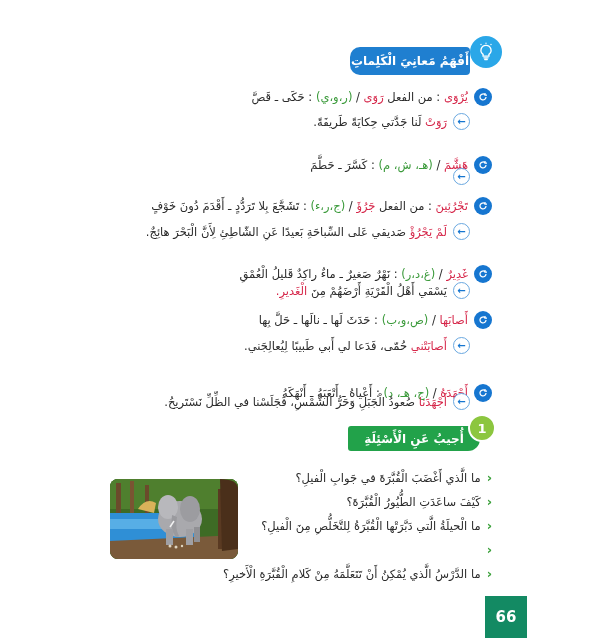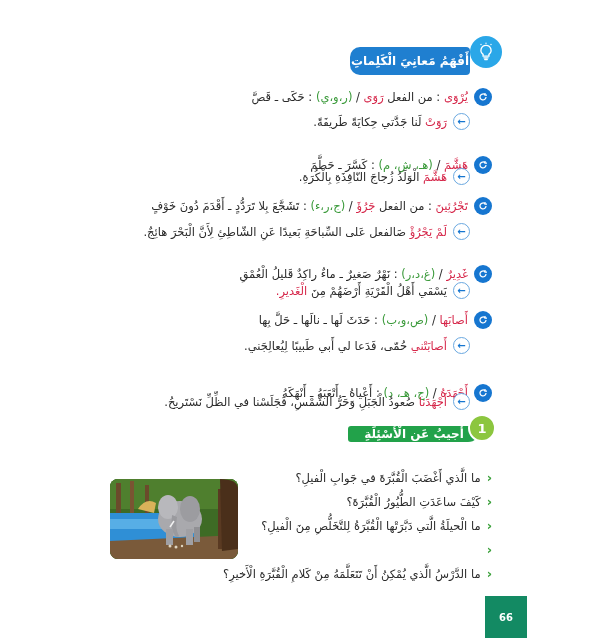--- a/index.html
+++ b/index.html
@@ -26,40 +26,40 @@
   .text { color: #2b2b2b; }
 
   .circle-icon { width: 18px; height: 18px; border-radius: 50%; background: #1676d0; display: inline-flex;
     align-items: center; justify-content: center; flex-shrink: 0; }
   .circle-icon svg { width: 12px; height: 12px; }
   .arrow-icon { width: 17px; height: 17px; border-radius: 50%; border: 1.5px solid #6aa8e0; background: #fff;
     display: inline-flex; align-items: center; justify-content: center; flex-shrink: 0; }
   .arrow-icon span { color: #1676d0; font-size: 10px; font-weight: bold; line-height: 1; }
 
   
-  .q-header { position: absolute; top: 426px; left: 348px; width: 132px; height: 16px;
+  .q-header { position: absolute; top: 426px; left: 348px; width: 132px; height: 25px;
     background: #22a24a; border-radius: 3px 3px 12px 3px; color: #fff;
     display: flex; align-items: center; justify-content: center; }
   .q-header .title { font-size: 12px; font-weight: bold; direction: rtl; }
   .num-badge { position: absolute; top: 414px; left: 468px; width: 28px; height: 28px; border-radius: 50%;
     background: #8cc63f; color: #fff; font-weight: bold; font-size: 13px;
     display: flex; align-items: center; justify-content: center; border: 2px solid #fff; }
 
   .q-line { position: absolute; right: 108px; direction: rtl; font-size: 11.5px; white-space: nowrap;
     display: flex; align-items: center; gap: 6px; color: #2b2b2b; }
   .chev { color: #3aa03a; font-weight: bold; font-size: 13px; }
 
   
   .illustration { position: absolute; left: 110px; top: 479px; width: 128px; height: 80px; border-radius: 8px;
     overflow: hidden; background: #2f5a1c; }
   .illustration svg { width: 100%; height: 100%; display: block; }
 
   
   .page-number { position: absolute; left: 485px; top: 596px; width: 42px; height: 42px; background: #138a63;
-    color: #fff; font-weight: bold; font-size: 10px; display: flex; align-items: center; justify-content: center; }
+    color: #fff; font-weight: bold; font-size: 15px; display: flex; align-items: center; justify-content: center; }
 </style>
 </head>
 <body>
 
 <div class="page">
 
   <div class="bulb-badge">
     <svg viewBox="0 0 24 24">
       <path d="M12 4a6 6 0 0 0-3.5 10.9V17h7v-2.1A6 6 0 0 0 12 4z" fill="none" stroke="#fff" stroke-width="1.6"></path>
       <path d="M9.5 19h5M10.5 21h3" stroke="#fff" stroke-width="1.6" stroke-linecap="round"></path>
@@ -98,39 +98,38 @@
         </svg>
       </span>
     <span>
       <span class="word-red">هَشَّمَ</span><span class="text"> / </span><span class="root-green">(هـ، ش، م)</span><span class="text"> : كَسَّرَ ـ حَطَّمَ</span>
     </span>
   </div>
   <div class="line example" style="top:168px;">
     <span class="arrow-icon">
         <span>←</span>
       </span>
-    <span><span class="word-red">هَشَّمَ</span><span class="text"> الْوَلَدُ زُجاجَ النّافِذَةِ بِالْكُرَةِ.</span></span>
   </div>
 
   <div class="line" style="top:197px;">
     <span class="circle-icon">
         <svg viewBox="0 0 24 24">
           <path d="M18 12a6 6 0 1 1-2-4.5" fill="none" stroke="#fff" stroke-width="2.5"></path>
           <path d="M16 4v4h4" fill="none" stroke="#fff" stroke-width="2.5"></path>
         </svg>
       </span>
     <span>
       <span class="word-red">تَجْرُئِينَ</span><span class="text"> : من الفعل </span><span class="word-red">جَرُؤَ</span><span class="text"> / </span><span class="root-green">(ج،ر،ء)</span><span class="text"> : تَشَجَّعَ بِلا تَرَدُّدٍ ـ أَقْدَمَ دُونَ خَوْفٍ</span>
     </span>
   </div>
   <div class="line example" style="top:223px;">
     <span class="arrow-icon">
         <span>←</span>
       </span>
-    <span><span class="word-red">لَمْ يَجْرُؤْ</span><span class="text"> صَالفعل عَلى السِّباحَةِ بَعيدًا عَنِ الشّاطِئِ لِأَنَّ الْبَحْرَ هائِجٌ.</span></span>
+    <span><span class="word-red">لَمْ يَجْرُؤْ</span><span class="text"> صَديقي عَلى السِّباحَةِ بَعيدًا عَنِ الشّاطِئِ لِأَنَّ الْبَحْرَ هائِجٌ.</span></span>
   </div>
 
   <div class="line" style="top:257px;margin-top:8px;">
     <span class="circle-icon">
         <svg viewBox="0 0 24 24">
           <path d="M18 12a6 6 0 1 1-2-4.5" fill="none" stroke="#fff" stroke-width="2.5"></path>
           <path d="M16 4v4h4" fill="none" stroke="#fff" stroke-width="2.5"></path>
         </svg>
       </span>
     <span>

